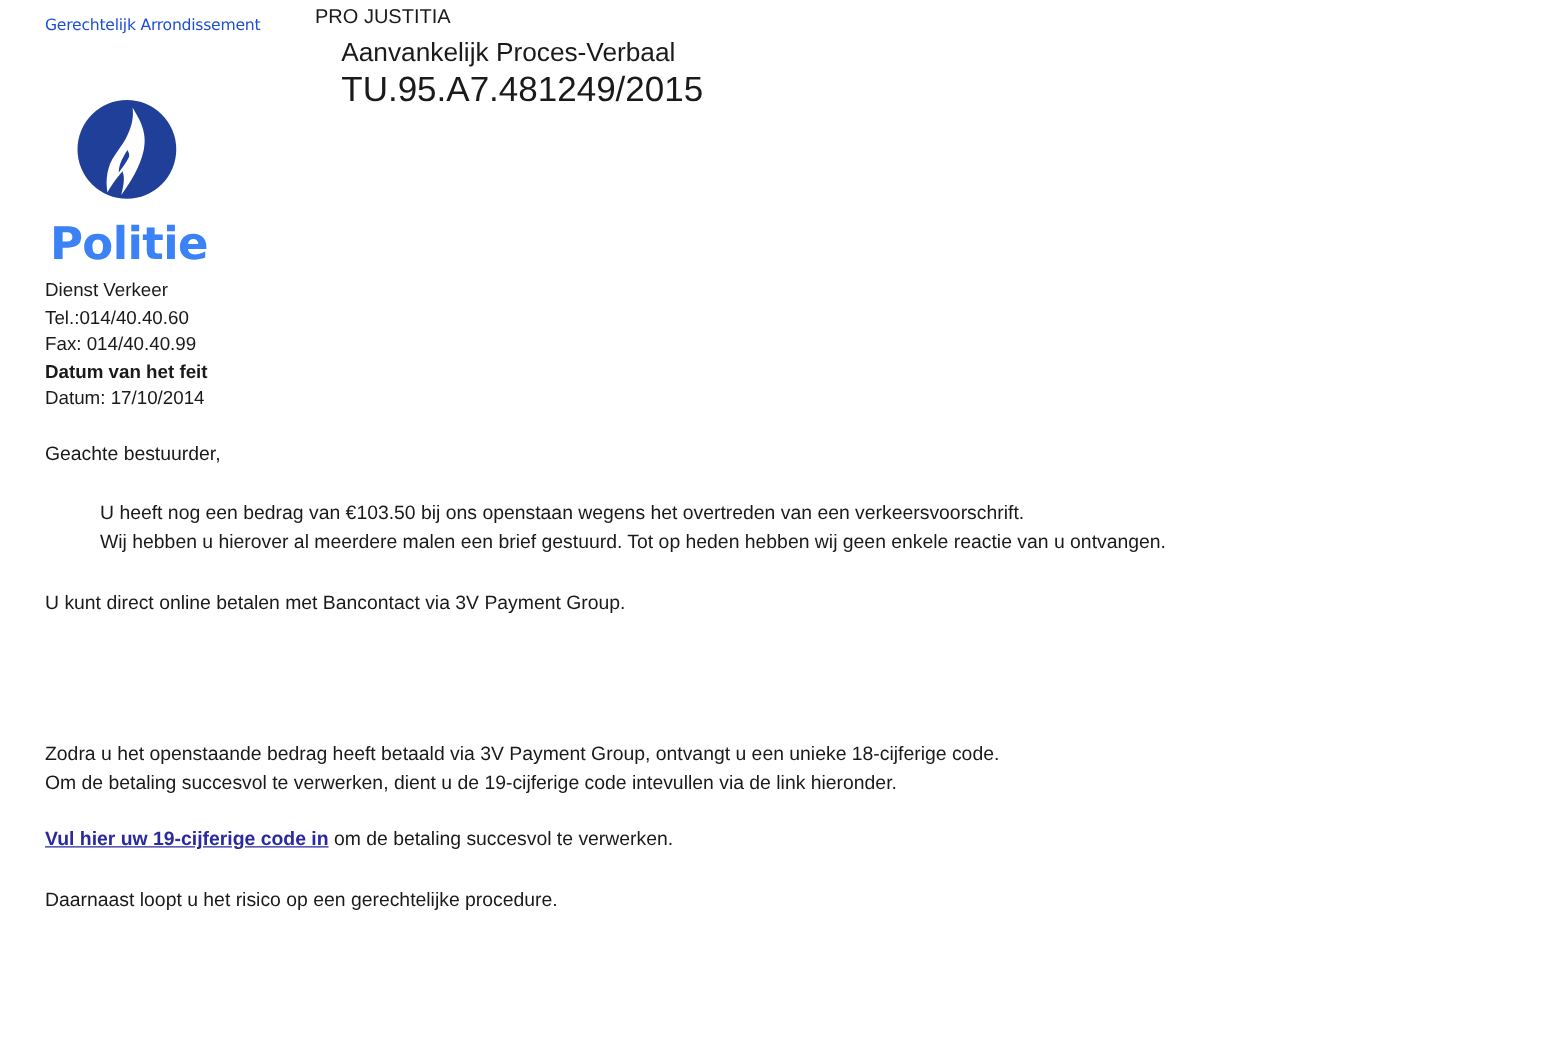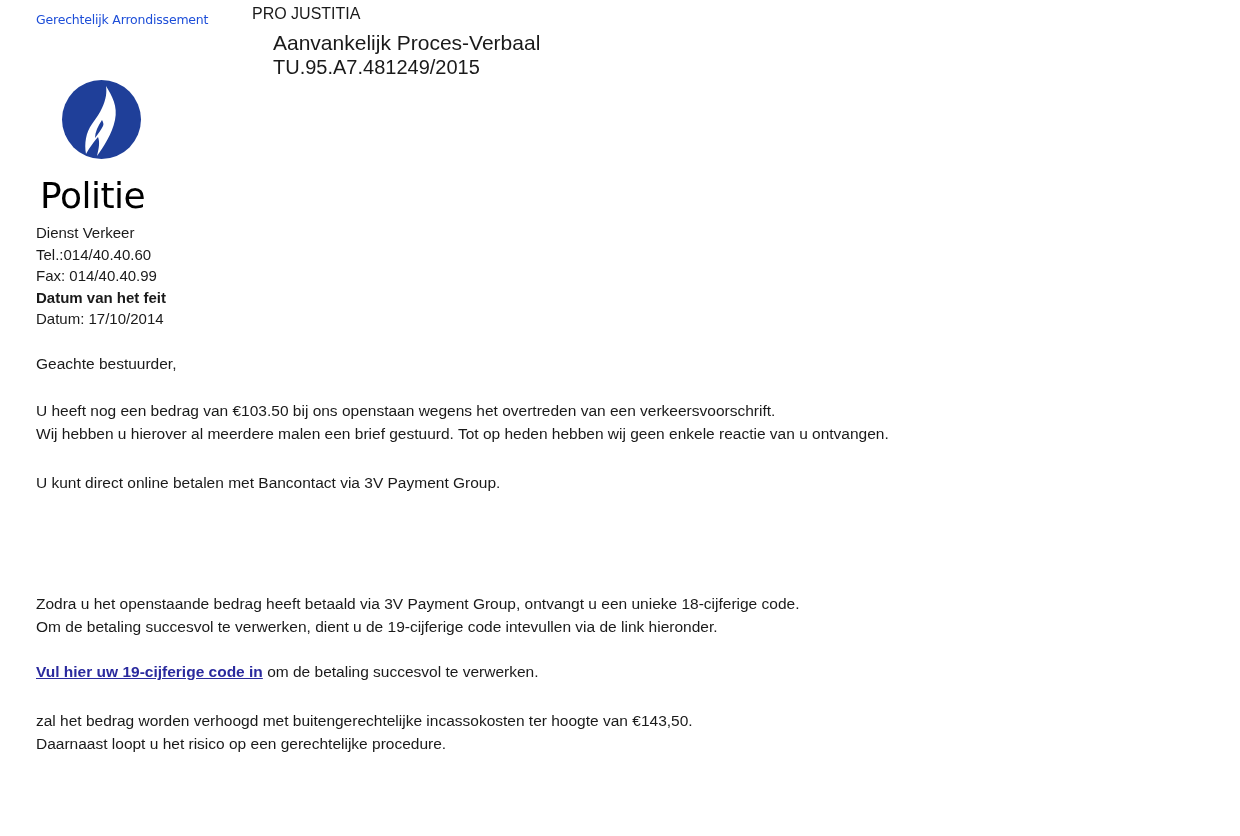--- a/index.html
+++ b/index.html
@@ -29,38 +29,38 @@
     left: 252px; top: 5px;
     font-size: 16px;
     color: #1a1a1a;
   }
   .pv-title {
     left: 273px; top: 31px;
     font-size: 21px;
   }
   .pv-number {
     left: 273px; top: 56px;
-    font-size: 20px;
+    font-size: 28px;
   }
 
   
   .logo-circle {
     left: 62px; top: 80px;
     width: 79px; height: 79px;
     border-radius: 50%;
     background: #1f3f99;
     overflow: hidden;
   }
   .logo-circle svg { width: 79px; height: 79px; display: block; }
   .logo-word {
     left: 40px; top: 175px;
     font-family: "DejaVu Sans", sans-serif;
-    font-weight: normal;
+    font-weight: bold;
     font-size: 36px;
-    color: #000000;
+    color: #3b82f6;
     letter-spacing: -0.5px;
   }
 
   
   .contact {
     left: 36px; top: 222px;
     font-size: 15px;
     line-height: 21.5px;
   }
   .contact div { white-space: nowrap; }
@@ -98,21 +98,21 @@
 <div class="abs contact">
   <div>Dienst Verkeer</div>
   <div>Tel.:014/40.40.60</div>
   <div>Fax: 014/40.40.99</div>
   <div class="bold">Datum van het feit</div>
   <div>Datum: 17/10/2014</div>
 </div>
 
 <div class="abs body-block" style="top:352px;">Geachte bestuurder,</div>
 
-<div class="abs body-block" style="top:399px;">
+<div class="abs body-block" style="top:399px;margin-left:44px;">
   <p>U heeft nog een bedrag van €103.50 bij ons openstaan wegens het overtreden van een verkeersvoorschrift.</p>
   <p>Wij hebben u hierover al meerdere malen een brief gestuurd. Tot op heden hebben wij geen enkele reactie van u ontvangen.</p>
 </div>
 
 <div class="abs body-block" style="top:471px;">
   <p>U kunt direct online betalen met Bancontact via 3V Payment Group.</p>
 </div>
 
 <div class="abs body-block" style="top:519px;">
 </div>
@@ -120,15 +120,14 @@
 <div class="abs body-block" style="top:592px;">
   <p>Zodra u het openstaande bedrag heeft betaald via 3V Payment Group, ontvangt u een unieke 18-cijferige code.</p>
   <p>Om de betaling succesvol te verwerken, dient u de 19-cijferige code intevullen via de link hieronder.</p>
 </div>
 
 <div class="abs body-block" style="top:660px;">
   <p><a href="#" class="link">Vul hier uw 19-cijferige code in</a><span> om de betaling succesvol te verwerken.</span></p>
 </div>
 
 <div class="abs body-block" style="top:709px;">
-  <p>zal het bedrag worden verhoogd met buitengerechtelijke incassokosten ter hoogte van €143,50.</p>
   <p>Daarnaast loopt u het risico op een gerechtelijke procedure.</p>
 </div>
 
 </body></html>

